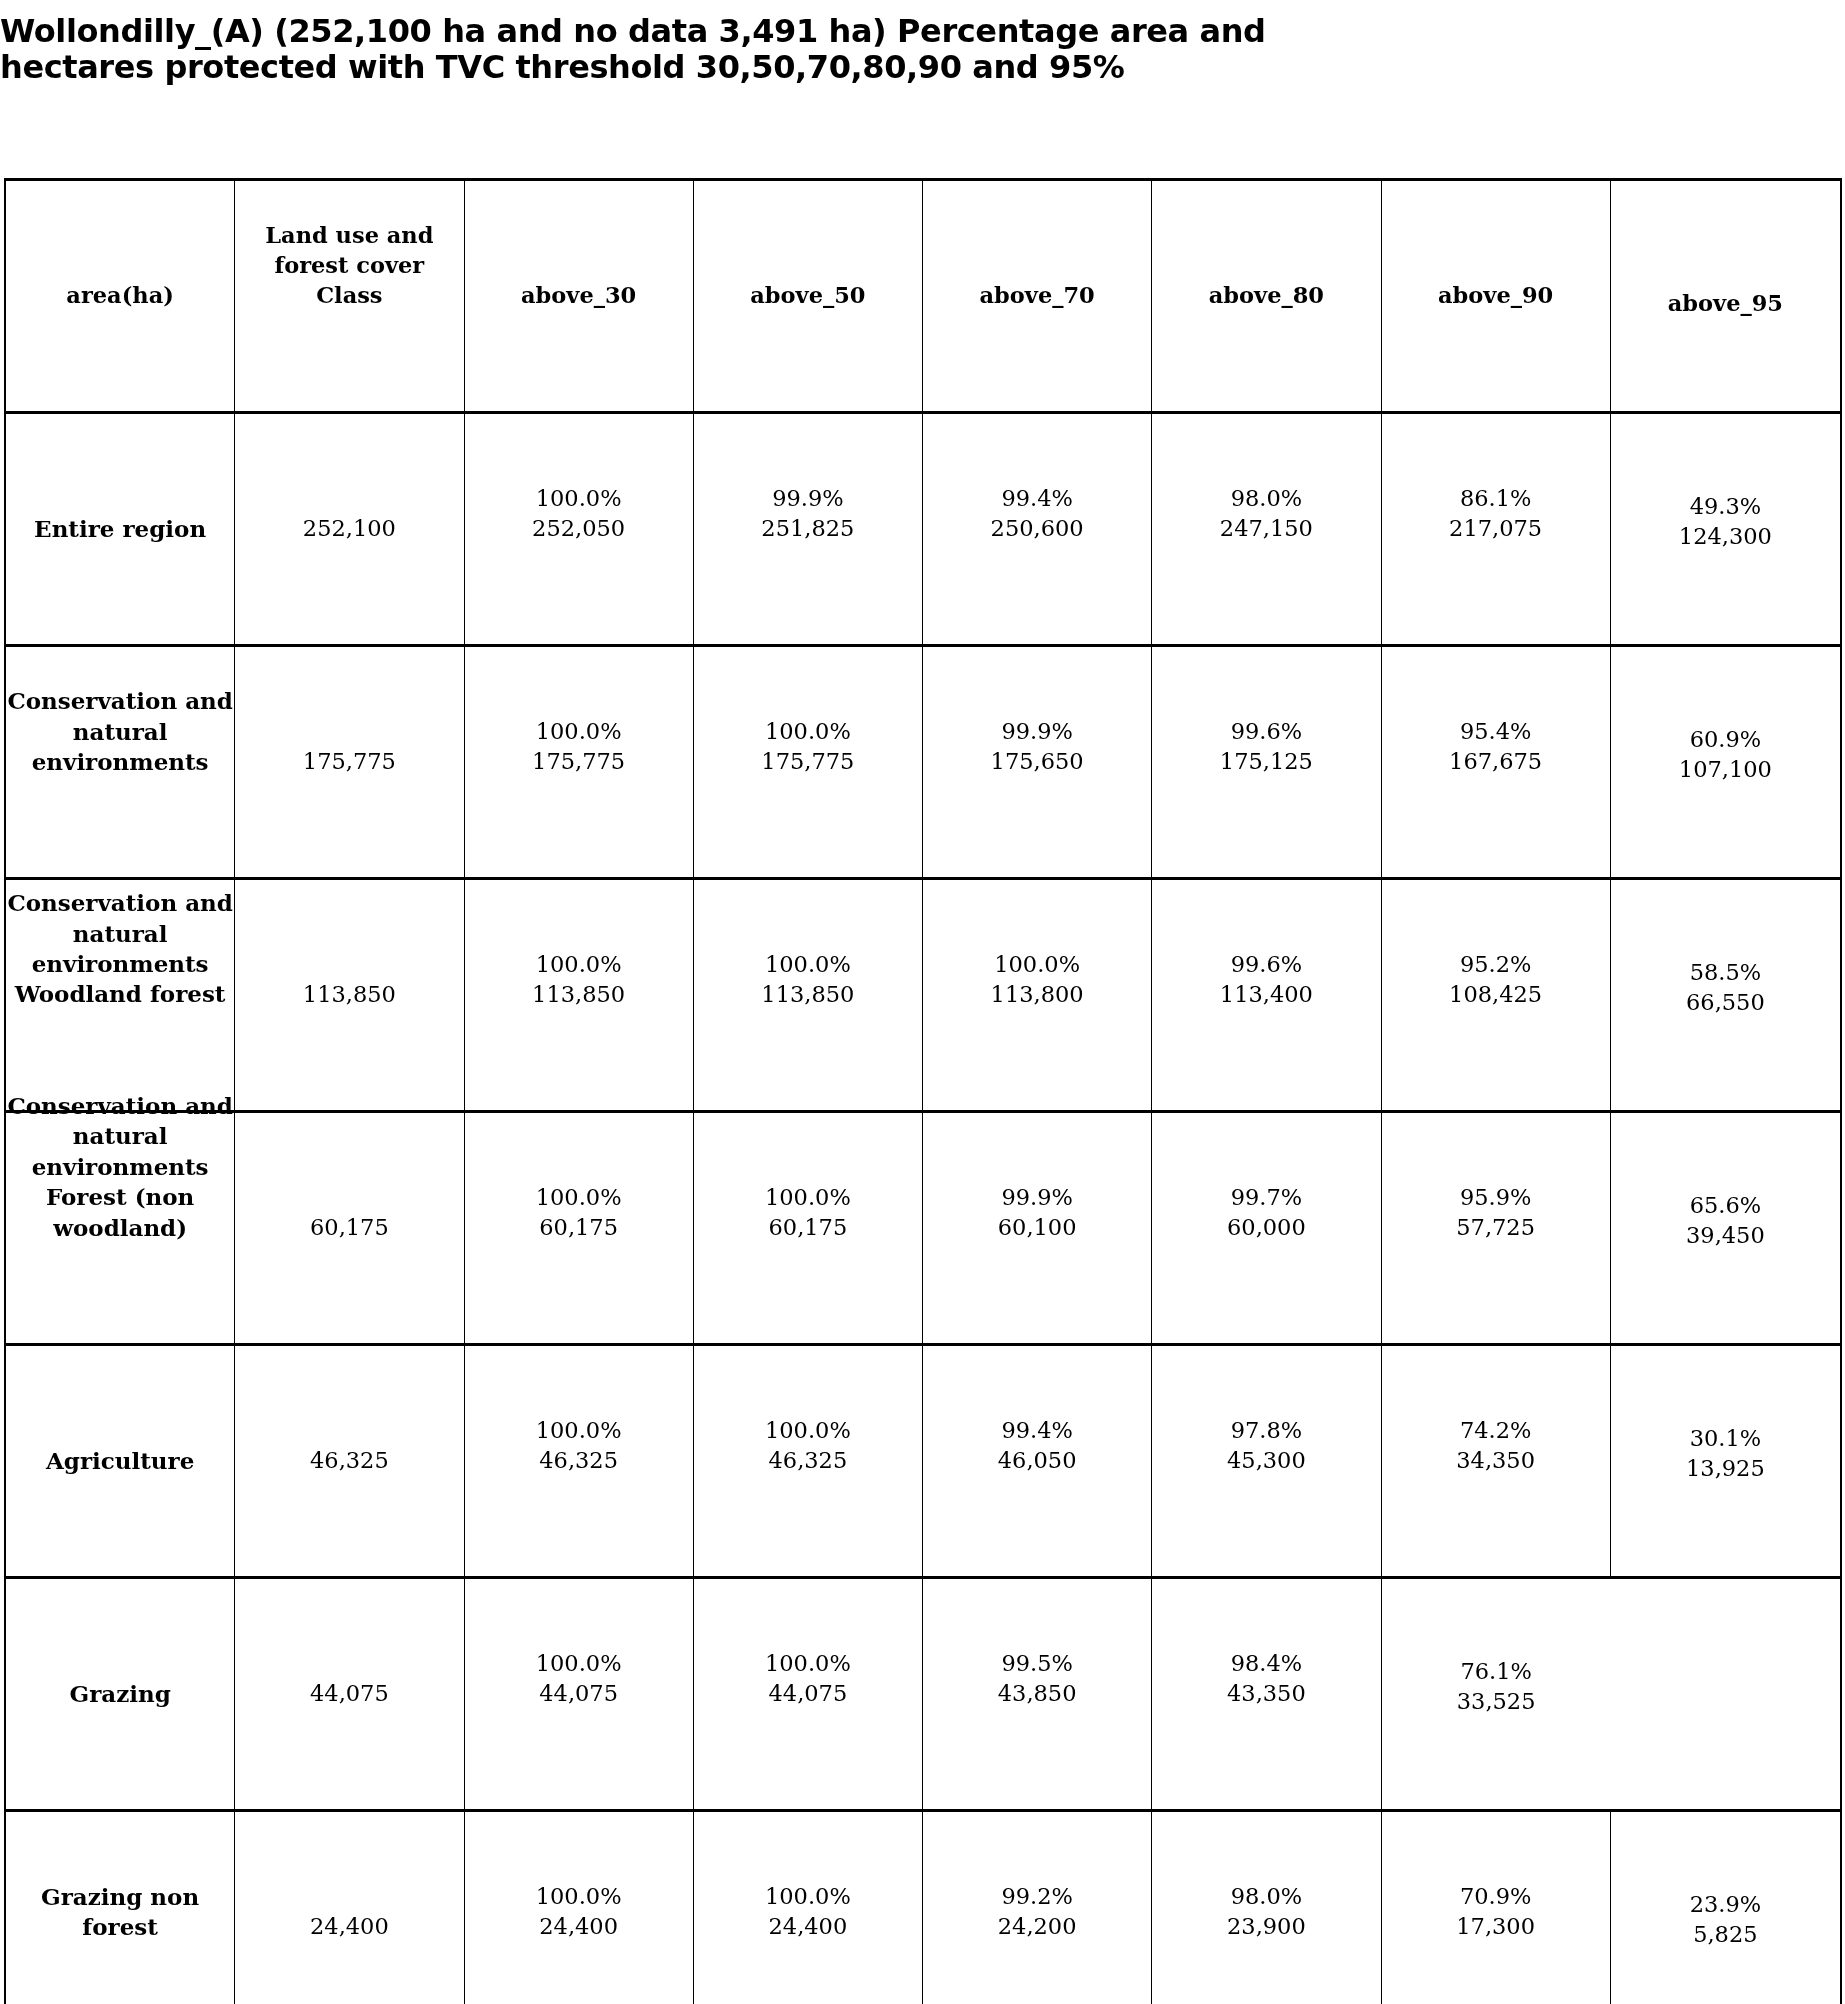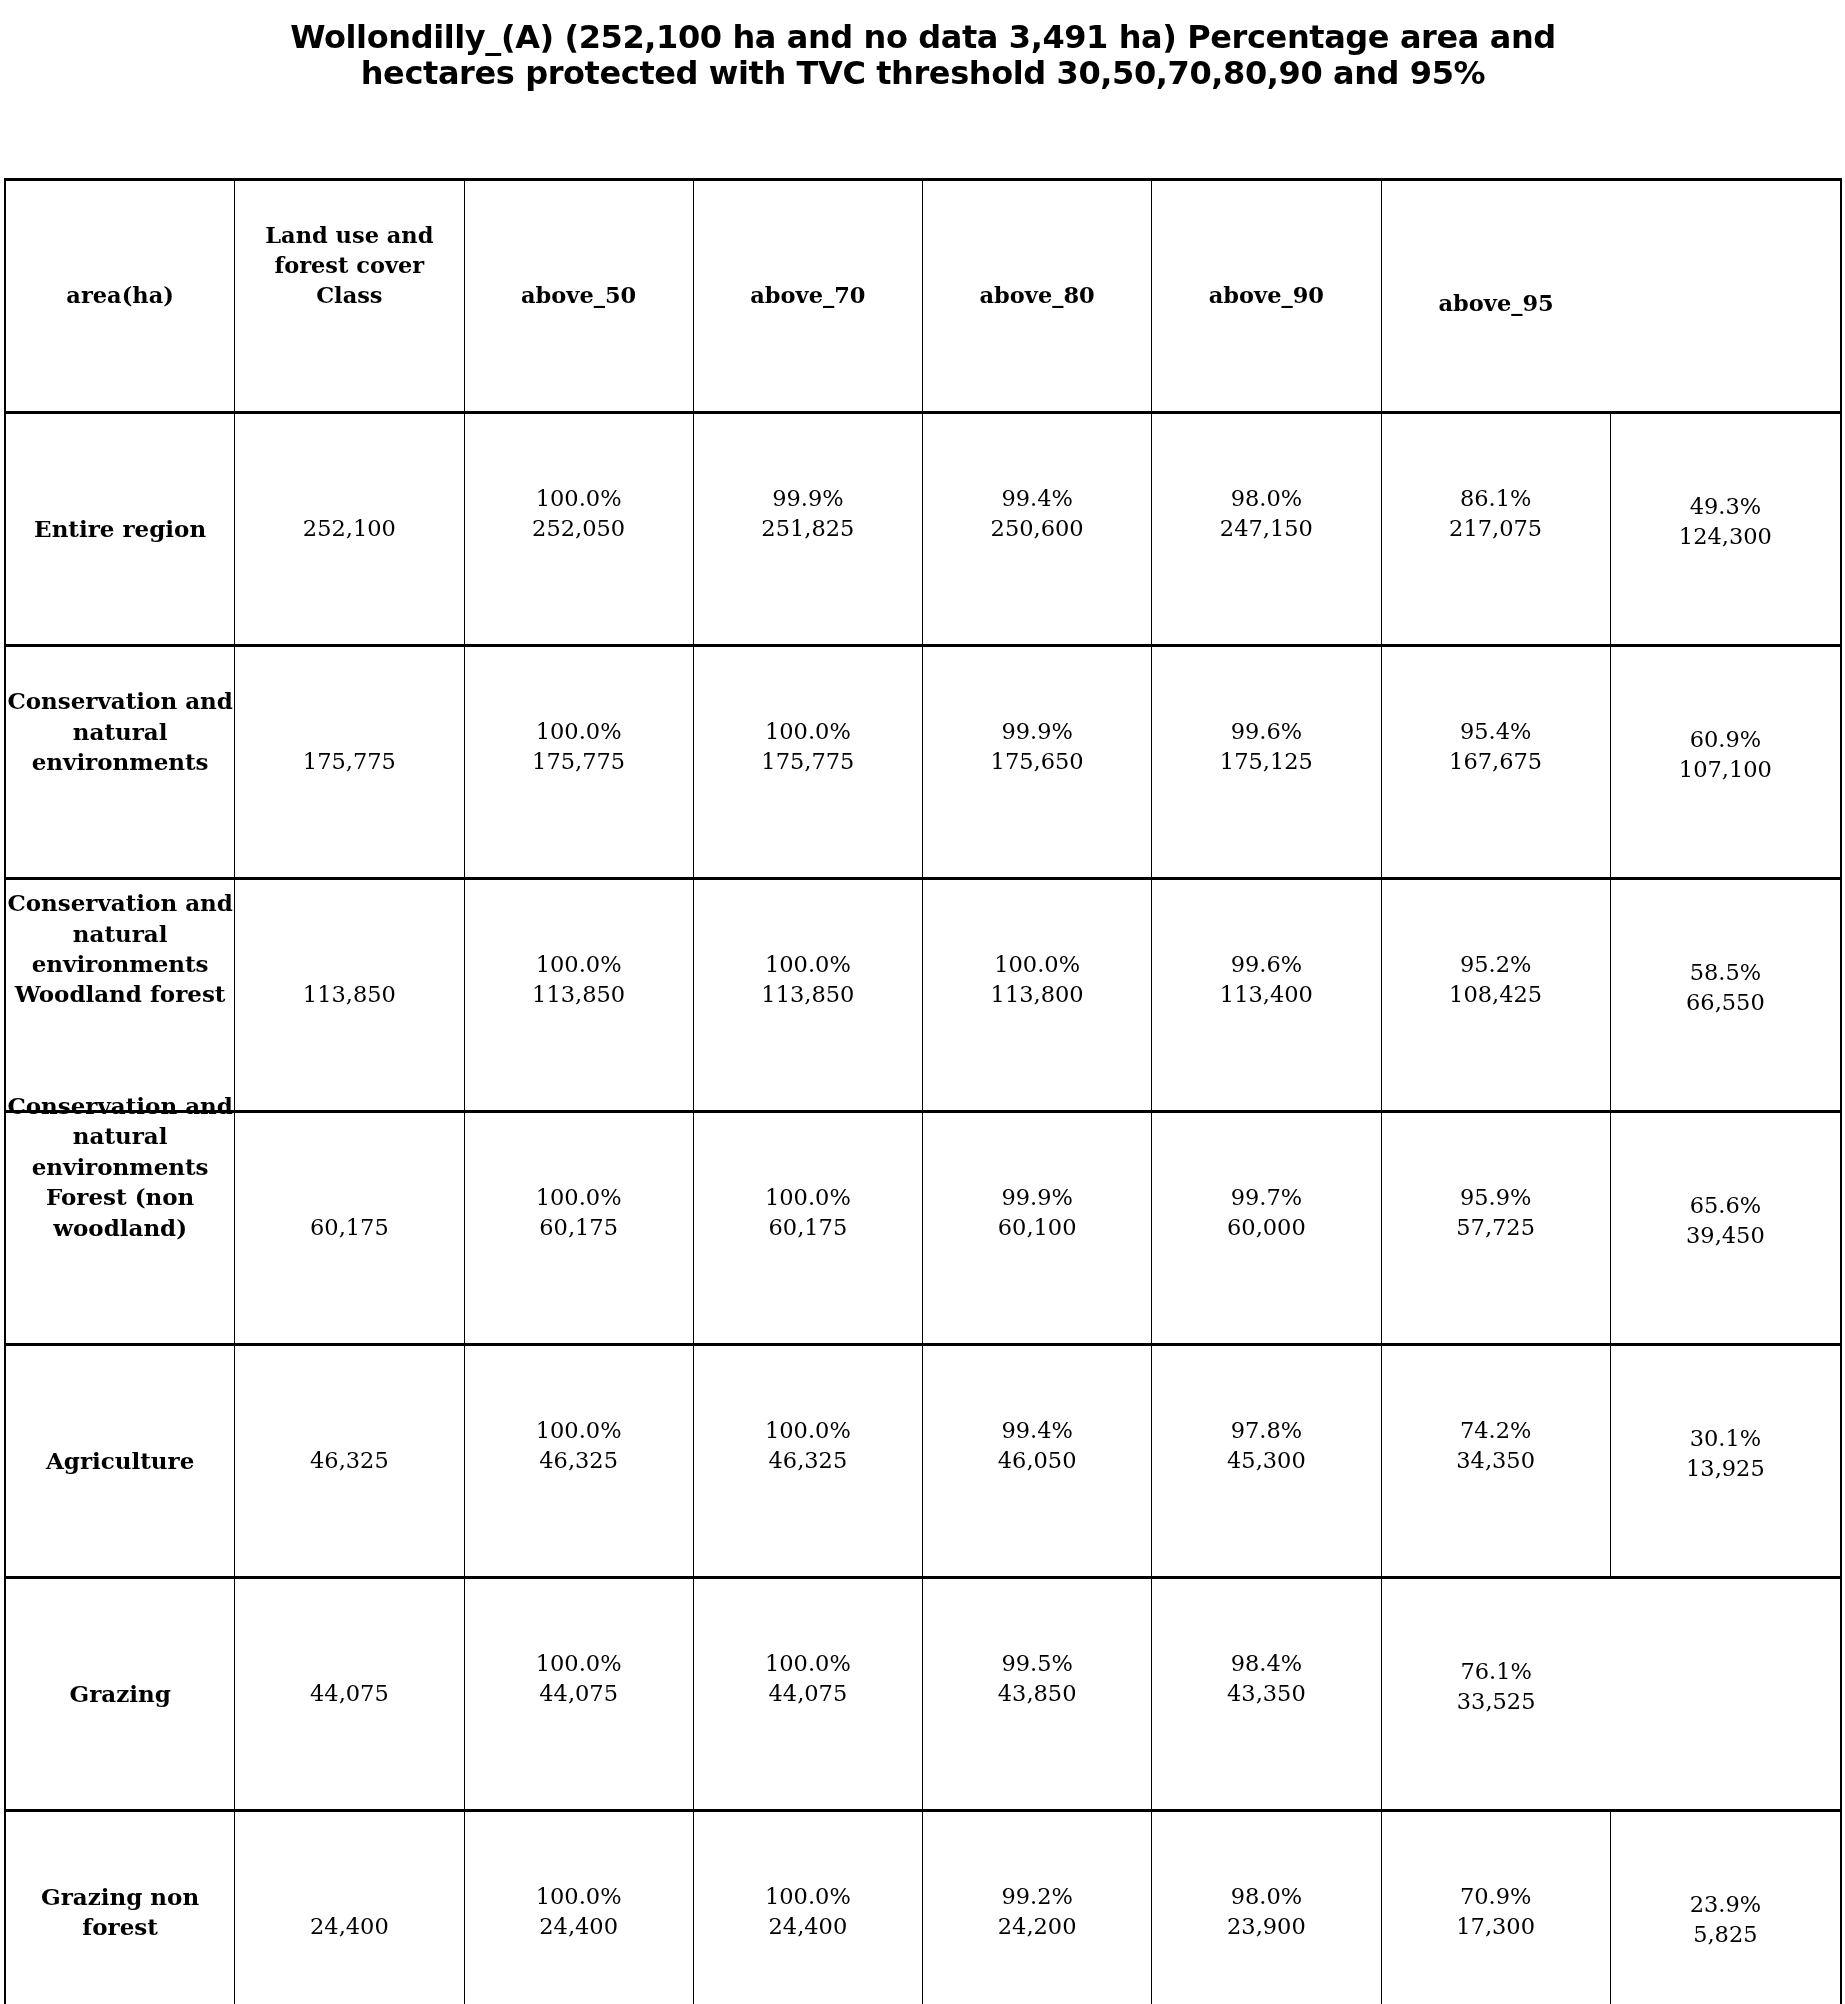--- a/index.html
+++ b/index.html
@@ -3,22 +3,22 @@
 <meta charset="utf-8">
 <style>
   * { box-sizing: border-box; }
   html,body { margin:0; padding:0; }
   body {
     width:1846px; height:2533px; background:#ffffff; position:relative;
     font-family:"DejaVu Serif", serif; color:#000;
   }
   
   .title {
-    position:absolute; top:19px; left:0; width:100%;
-    text-align:center; white-space:pre-line;
+    position:absolute; top:13px; left:0; width:100%;
+    white-space:pre-line;
     font-family:"DejaVu Sans", sans-serif; font-weight:bold;
     font-size:32px; line-height:1.14; letter-spacing:-0.4px;
   }
   
   .table-wrap {
     position:absolute; left:4px; top:178px; width:1838px;
     border:2px solid #000; border-top-width:3.6px; border-bottom:none;
     background:#fff;
   }
   .trow {
@@ -50,20 +50,23 @@
   <div class="trow">
     <div class="tcell hdr">
         <div class="tinner">area(ha)</div>
       </div>
     <div class="tcell hdr">
         <div class="tinner">Land use and
 forest cover
 Class</div>
       </div>
     <div class="tcell hdr">
+        <div class="tinner">above_30</div>
+      </div>
+    <div class="tcell hdr">
         <div class="tinner">above_50</div>
       </div>
     <div class="tcell hdr">
         <div class="tinner">above_70</div>
       </div>
     <div class="tcell hdr">
         <div class="tinner">above_80</div>
       </div>
     <div class="tcell hdr">
         <div class="tinner">above_90</div>

